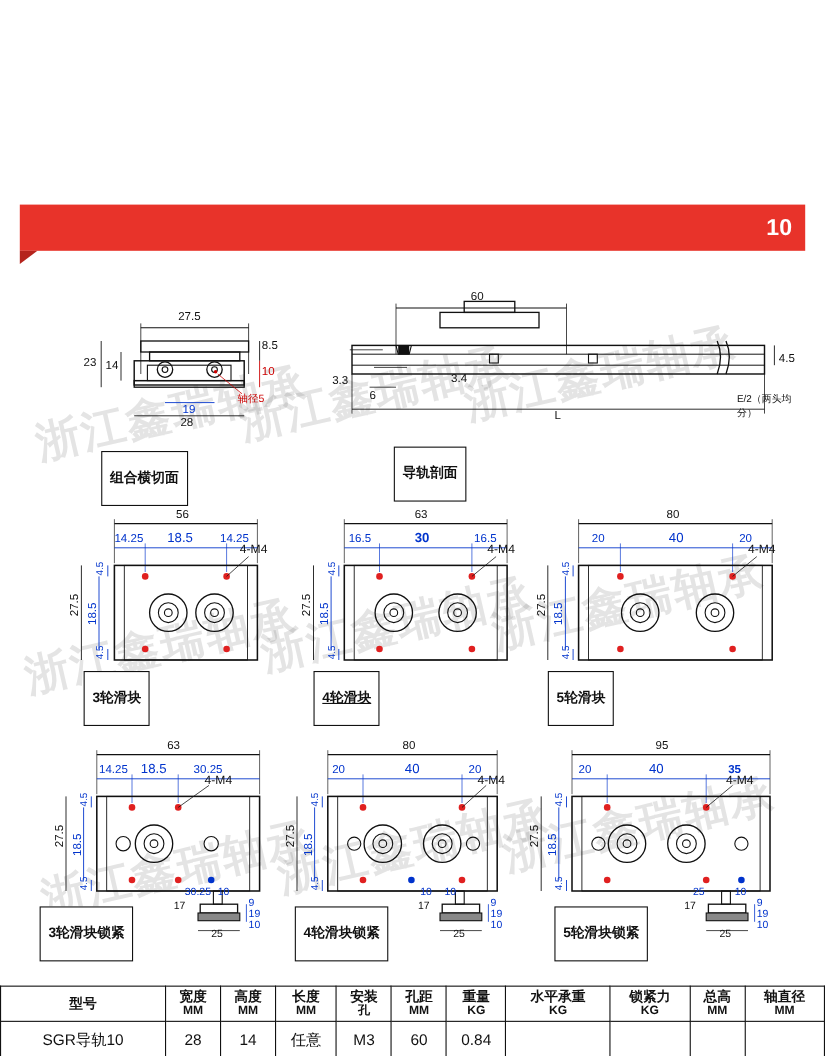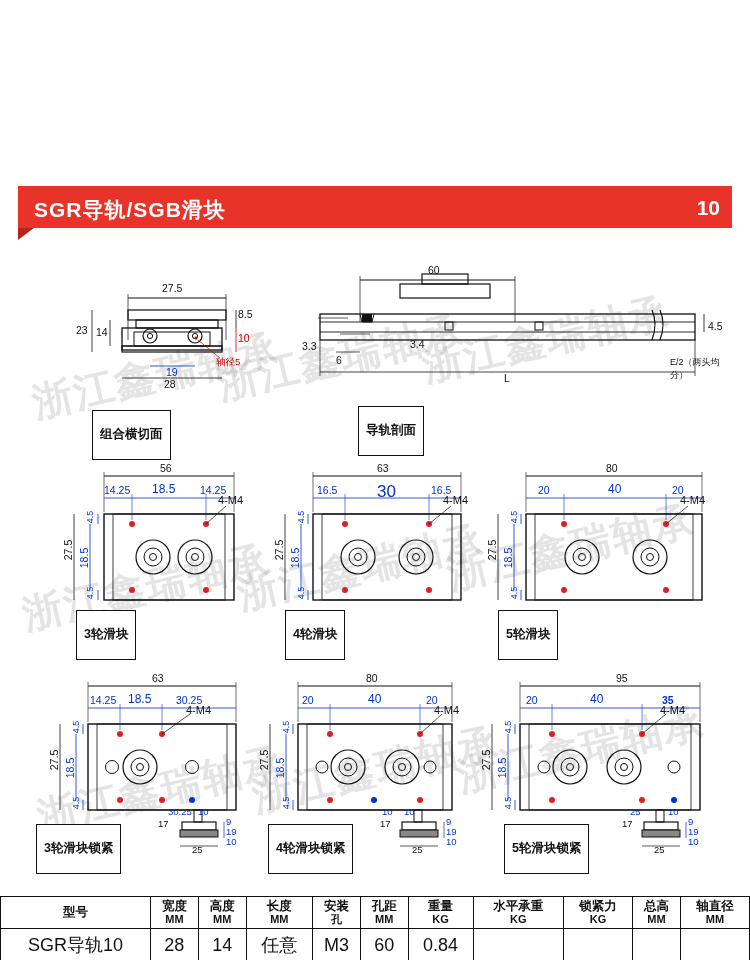--- a/index.html
+++ b/index.html
@@ -72,42 +72,41 @@
     position:absolute;left:0;top:896px;width:750px;
     border-collapse:collapse;
     font-size:12px;
   }
   .tbl th,.tbl td{
     border:1px solid #111;text-align:center;vertical-align:middle;
     padding:2px 1px;line-height:1.15;
   }
   .tbl th{background:#fff;font-weight:bold;font-size:12.5px;}
   .tbl th .u{display:block;font-size:11px;font-weight:bold;}
-  .tbl td{font-size:18px;height:28px;}
+  .tbl td{font-size:14px;height:28px;}
   .tbl col.c0{width:150px;}
 </style>
 </head>
 <body>
 
 <div class="page">
 
   <div class="wm" style="left:30px;top:348px;font-size:40px;">浙江鑫瑞轴承</div>
   <div class="wm" style="left:215px;top:330px;font-size:40px;">浙江鑫瑞轴承</div>
   <div class="wm" style="left:420px;top:312px;font-size:40px;">浙江鑫瑞轴承</div>
   <div class="wm" style="left:20px;top:560px;font-size:40px;">浙江鑫瑞轴承</div>
   <div class="wm" style="left:235px;top:540px;font-size:40px;">浙江鑫瑞轴承</div>
   <div class="wm" style="left:445px;top:520px;font-size:40px;">浙江鑫瑞轴承</div>
   <div class="wm" style="left:35px;top:762px;font-size:40px;">浙江鑫瑞轴承</div>
   <div class="wm" style="left:250px;top:742px;font-size:40px;">浙江鑫瑞轴承</div>
   <div class="wm" style="left:455px;top:722px;font-size:40px;">浙江鑫瑞轴承</div>
 
 
   <div class="banner"></div>
   <div class="banner-tail"></div>
-  <div class="banner-text">SGR导轨/SGB滑块</div>
   <div class="banner-num">10</div>
 
   <div class="fig" style="left:30px;top:280px;width:230px;height:130px;">
     <svg width="230" height="130" viewBox="0 0 230 130">
 
       <line x1="98" y1="18" x2="196" y2="18" stroke="#111" stroke-width="1"></line>
       <line x1="98" y1="14" x2="98" y2="60" stroke="#111" stroke-width="0.7"></line>
       <line x1="196" y1="14" x2="196" y2="60" stroke="#111" stroke-width="0.7"></line>
 
       <rect x="98" y="30" width="98" height="10" fill="none" stroke="#111" stroke-width="1.2"></rect>
@@ -251,28 +250,28 @@
       <circle cx="80" cy="128" r="3" fill="#e02020"></circle>
       <circle cx="164" cy="128" r="3" fill="#e02020"></circle>
       <line x1="164" y1="62" x2="186" y2="44" stroke="#111" stroke-width="0.7"></line>
       <line x1="20" y1="52" x2="20" y2="138" stroke="#111" stroke-width="0.8"></line>
       <line x1="36" y1="62" x2="36" y2="128" stroke="#0033cc" stroke-width="0.8"></line>
       <line x1="43" y1="52" x2="43" y2="62" stroke="#0033cc" stroke-width="0.8"></line>
       <line x1="43" y1="128" x2="43" y2="138" stroke="#0033cc" stroke-width="0.8"></line>
     </svg>
     <div class="dimv" style="position:absolute;left:112px;top:0px;">63</div>
     <div class="dimb" style="position:absolute;left:52px;top:22px;">16.5</div>
-    <div class="dimb" style="position:absolute;left:112px;top:20px;font-size:17px;">30</div>
+    <div class="dimb" style="position:absolute;left:112px;top:20px;font-size:12px;font-weight:bold;">30</div>
     <div class="dimb" style="position:absolute;left:166px;top:22px;">16.5</div>
     <div class="dimv" style="position:absolute;left:178px;top:32px;font-size:11px;">4-M4</div>
     <div class="dimv" style="position:absolute;left:4px;top:82px;transform:rotate(-90deg);">27.5</div>
     <div class="dimb" style="position:absolute;left:30px;top:50px;transform:rotate(-90deg);font-size:9px;">4.5</div>
     <div class="dimb" style="position:absolute;left:20px;top:90px;transform:rotate(-90deg);">18.5</div>
     <div class="dimb" style="position:absolute;left:30px;top:126px;transform:rotate(-90deg);font-size:9px;">4.5</div>
-    <div class="cap" style="left:20px;top:148px;">4轮滑块</div>
+    <div class="cap" style="left:20px;top:148px;text-decoration:underline;">4轮滑块</div>
   </div>
 
   <div class="fig" style="left:490px;top:462px;width:240px;height:180px;">
     <svg width="240" height="180" viewBox="0 0 240 180">
       <line x1="36" y1="14" x2="212" y2="14" stroke="#111" stroke-width="1"></line>
       <line x1="36" y1="10" x2="36" y2="50" stroke="#111" stroke-width="0.6"></line>
       <line x1="212" y1="10" x2="212" y2="50" stroke="#111" stroke-width="0.6"></line>
       <line x1="36" y1="36" x2="212" y2="36" stroke="#0033cc" stroke-width="0.8"></line>
       <line x1="74" y1="32" x2="74" y2="58" stroke="#0033cc" stroke-width="0.6"></line>
       <line x1="176" y1="32" x2="176" y2="58" stroke="#0033cc" stroke-width="0.6"></line>
@@ -438,21 +437,21 @@
       <line x1="8" y1="52" x2="8" y2="138" stroke="#111" stroke-width="0.8"></line>
       <line x1="24" y1="62" x2="24" y2="128" stroke="#0033cc" stroke-width="0.8"></line>
       <line x1="31" y1="52" x2="31" y2="62" stroke="#0033cc" stroke-width="0.8"></line>
       <line x1="31" y1="128" x2="31" y2="138" stroke="#0033cc" stroke-width="0.8"></line>
       <rect x="160" y="150" width="34" height="8" fill="none" stroke="#111" stroke-width="1.2"></rect>
       <rect x="158" y="158" width="38" height="7" fill="#888" stroke="#111" stroke-width="1"></rect>
       <rect x="172" y="138" width="8" height="12" fill="none" stroke="#111" stroke-width="1"></rect>
       <line x1="202" y1="150" x2="202" y2="166" stroke="#0033cc" stroke-width="0.7"></line>
       <line x1="158" y1="174" x2="196" y2="174" stroke="#111" stroke-width="0.7"></line>
     </svg>
-    <div class="dimv" style="position:absolute;left:132px;top:0px;text-align:right;">95</div>
+    <div class="dimv" style="position:absolute;left:112px;top:0px;text-align:right;">95</div>
     <div class="dimb" style="position:absolute;left:42px;top:22px;">20</div>
     <div class="dimb" style="position:absolute;left:106px;top:20px;font-size:12px;">40</div>
     <div class="dimb" style="position:absolute;left:178px;top:22px;font-weight:bold;">35</div>
     <div class="dimv" style="position:absolute;left:176px;top:32px;font-size:11px;">4-M4</div>
     <div class="dimv" style="position:absolute;left:-8px;top:82px;transform:rotate(-90deg);">27.5</div>
     <div class="dimb" style="position:absolute;left:18px;top:50px;transform:rotate(-90deg);font-size:9px;">4.5</div>
     <div class="dimb" style="position:absolute;left:8px;top:90px;transform:rotate(-90deg);">18.5</div>
     <div class="dimb" style="position:absolute;left:18px;top:126px;transform:rotate(-90deg);font-size:9px;">4.5</div>
     <div class="dimb" style="position:absolute;left:146px;top:134px;font-size:9.5px;">25</div>
     <div class="dimb" style="position:absolute;left:184px;top:134px;font-size:9.5px;">10</div>

